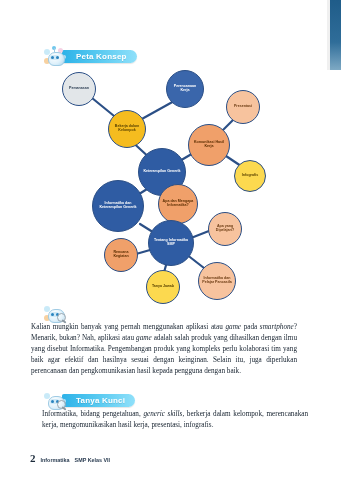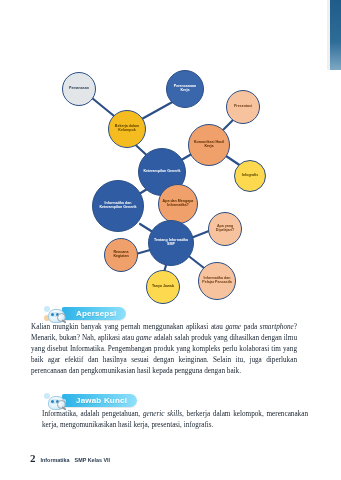--- a/index.html
+++ b/index.html
@@ -151,20 +151,39 @@
   }
 </style>
 </head>
 <body>
 
 <div class="page">
 
   <div class="edge-tab-shadow"></div>
   <div class="edge-tab"></div>
 
+  <div class="badge-row" style="left:42px;top:46px;">
+    <div class="badge-icon">
+      <div class="robot">
+        <div class="bub b1"></div>
+          <div class="bub b2"></div>
+        <div class="bub b3"></div>
+          <div class="bub b4"></div>
+        <div class="ant-ball"></div>
+          <div class="ant"></div>
+        <div class="head"></div>
+          <div class="visor"></div>
+        <div class="eye l"></div>
+          <div class="eye r"></div>
+      </div>
+    </div>
+    <div class="badge-pill">
+      <span class="badge-text">Peta Konsep</span>
+    </div>
+  </div>
 
   <div class="map">
     <svg width="341" height="238">
       <g stroke="#2b4f86" stroke-width="2.2" fill="none" stroke-linecap="round">
 
         <line x1="92" y1="36" x2="119" y2="58"></line>
 
         <line x1="176" y1="38" x2="140" y2="58"></line>
 
         <line x1="128" y1="76" x2="152" y2="98"></line>
@@ -254,49 +273,46 @@
         <div class="bub b1"></div>
           <div class="bub b3"></div>
         <div class="head"></div>
           <div class="visor"></div>
         <div class="eye l"></div>
           <div class="eye r"></div>
         <div class="glass"></div>
           <div class="glass-h"></div>
       </div>
     </div>
-    <div class="badge-pill">
-      <span class="badge-text">Apersepsi</span>
-    </div>
   </div>
 
   <div class="para" style="left:31px;top:322px;width:266px;">
     <span>Kalian mungkin banyak yang pernah menggunakan aplikasi atau </span><i>game</i><span> pada </span><i>smartphone</i><span>? Menarik, bukan? Nah, aplikasi atau </span><i>game</i><span> adalah salah produk yang dihasilkan dengan ilmu yang disebut Informatika. Pengembangan produk yang kompleks perlu kolaborasi tim yang baik agar efektif dan hasilnya sesuai dengan keinginan. Selain itu, juga diperlukan perencanaan dan pengkomunikasian hasil kepada pengguna dengan baik.</span>
   </div>
 
   <div class="badge-row" style="left:42px;top:390px;">
     <div class="badge-icon">
       <div class="robot">
         <div class="bub b1"></div>
           <div class="bub b4"></div>
         <div class="head"></div>
           <div class="visor"></div>
         <div class="eye l"></div>
           <div class="eye r"></div>
         <div class="glass"></div>
           <div class="glass-h"></div>
       </div>
     </div>
     <div class="badge-pill">
-      <span class="badge-text">Jawab Kunci</span>
+      <span class="badge-text">Tanya Kunci</span>
     </div>
   </div>
 
   <div class="para" style="left:42px;top:409px;width:266px;">
-    <span>Informatika, adalah pengetahuan, </span><i>generic skills</i><span>, berkerja dalam kelompok, merencanakan kerja, mengomunikasikan hasil kerja, presentasi, infografis.</span>
+    <span>Informatika, bidang pengetahuan, </span><i>generic skills</i><span>, berkerja dalam kelompok, merencanakan kerja, mengomunikasikan hasil kerja, presentasi, infografis.</span>
   </div>
 
   <div class="footer">
     <span class="pg-num">2</span>
     <span class="pg-label">Informatika</span>
     <span class="pg-label light">SMP Kelas VII</span>
   </div>
 
 </div>
 

